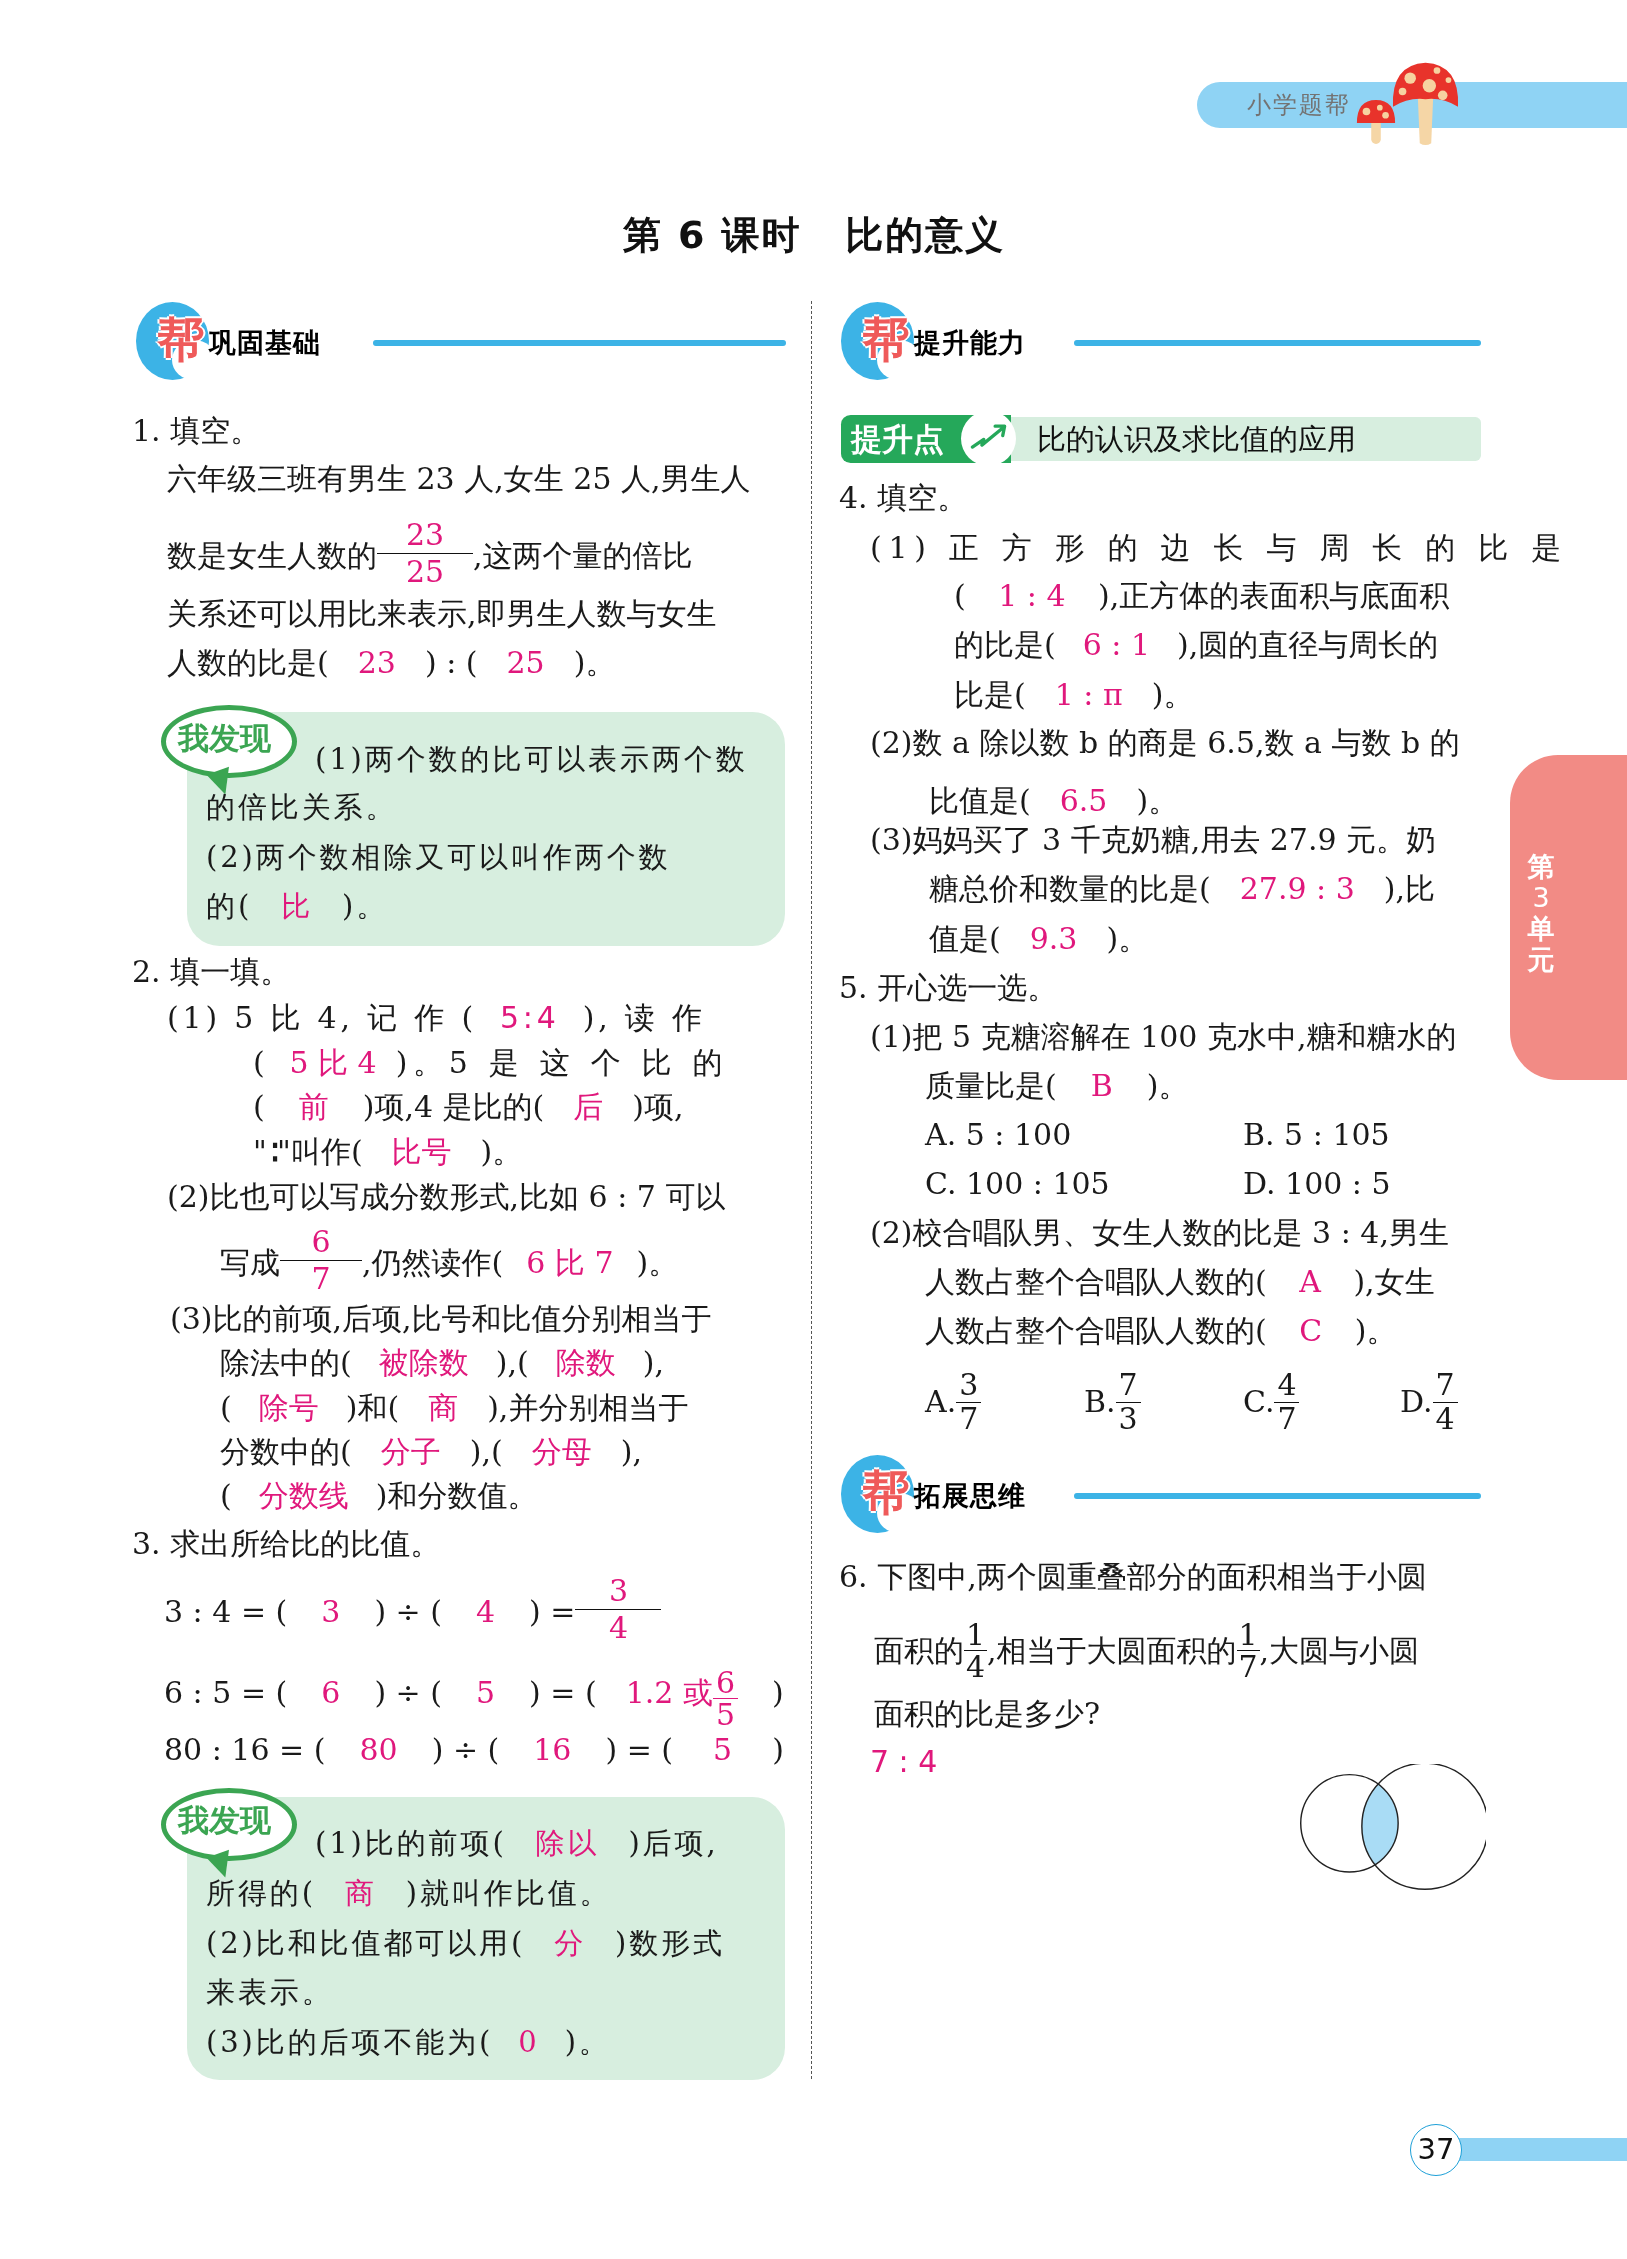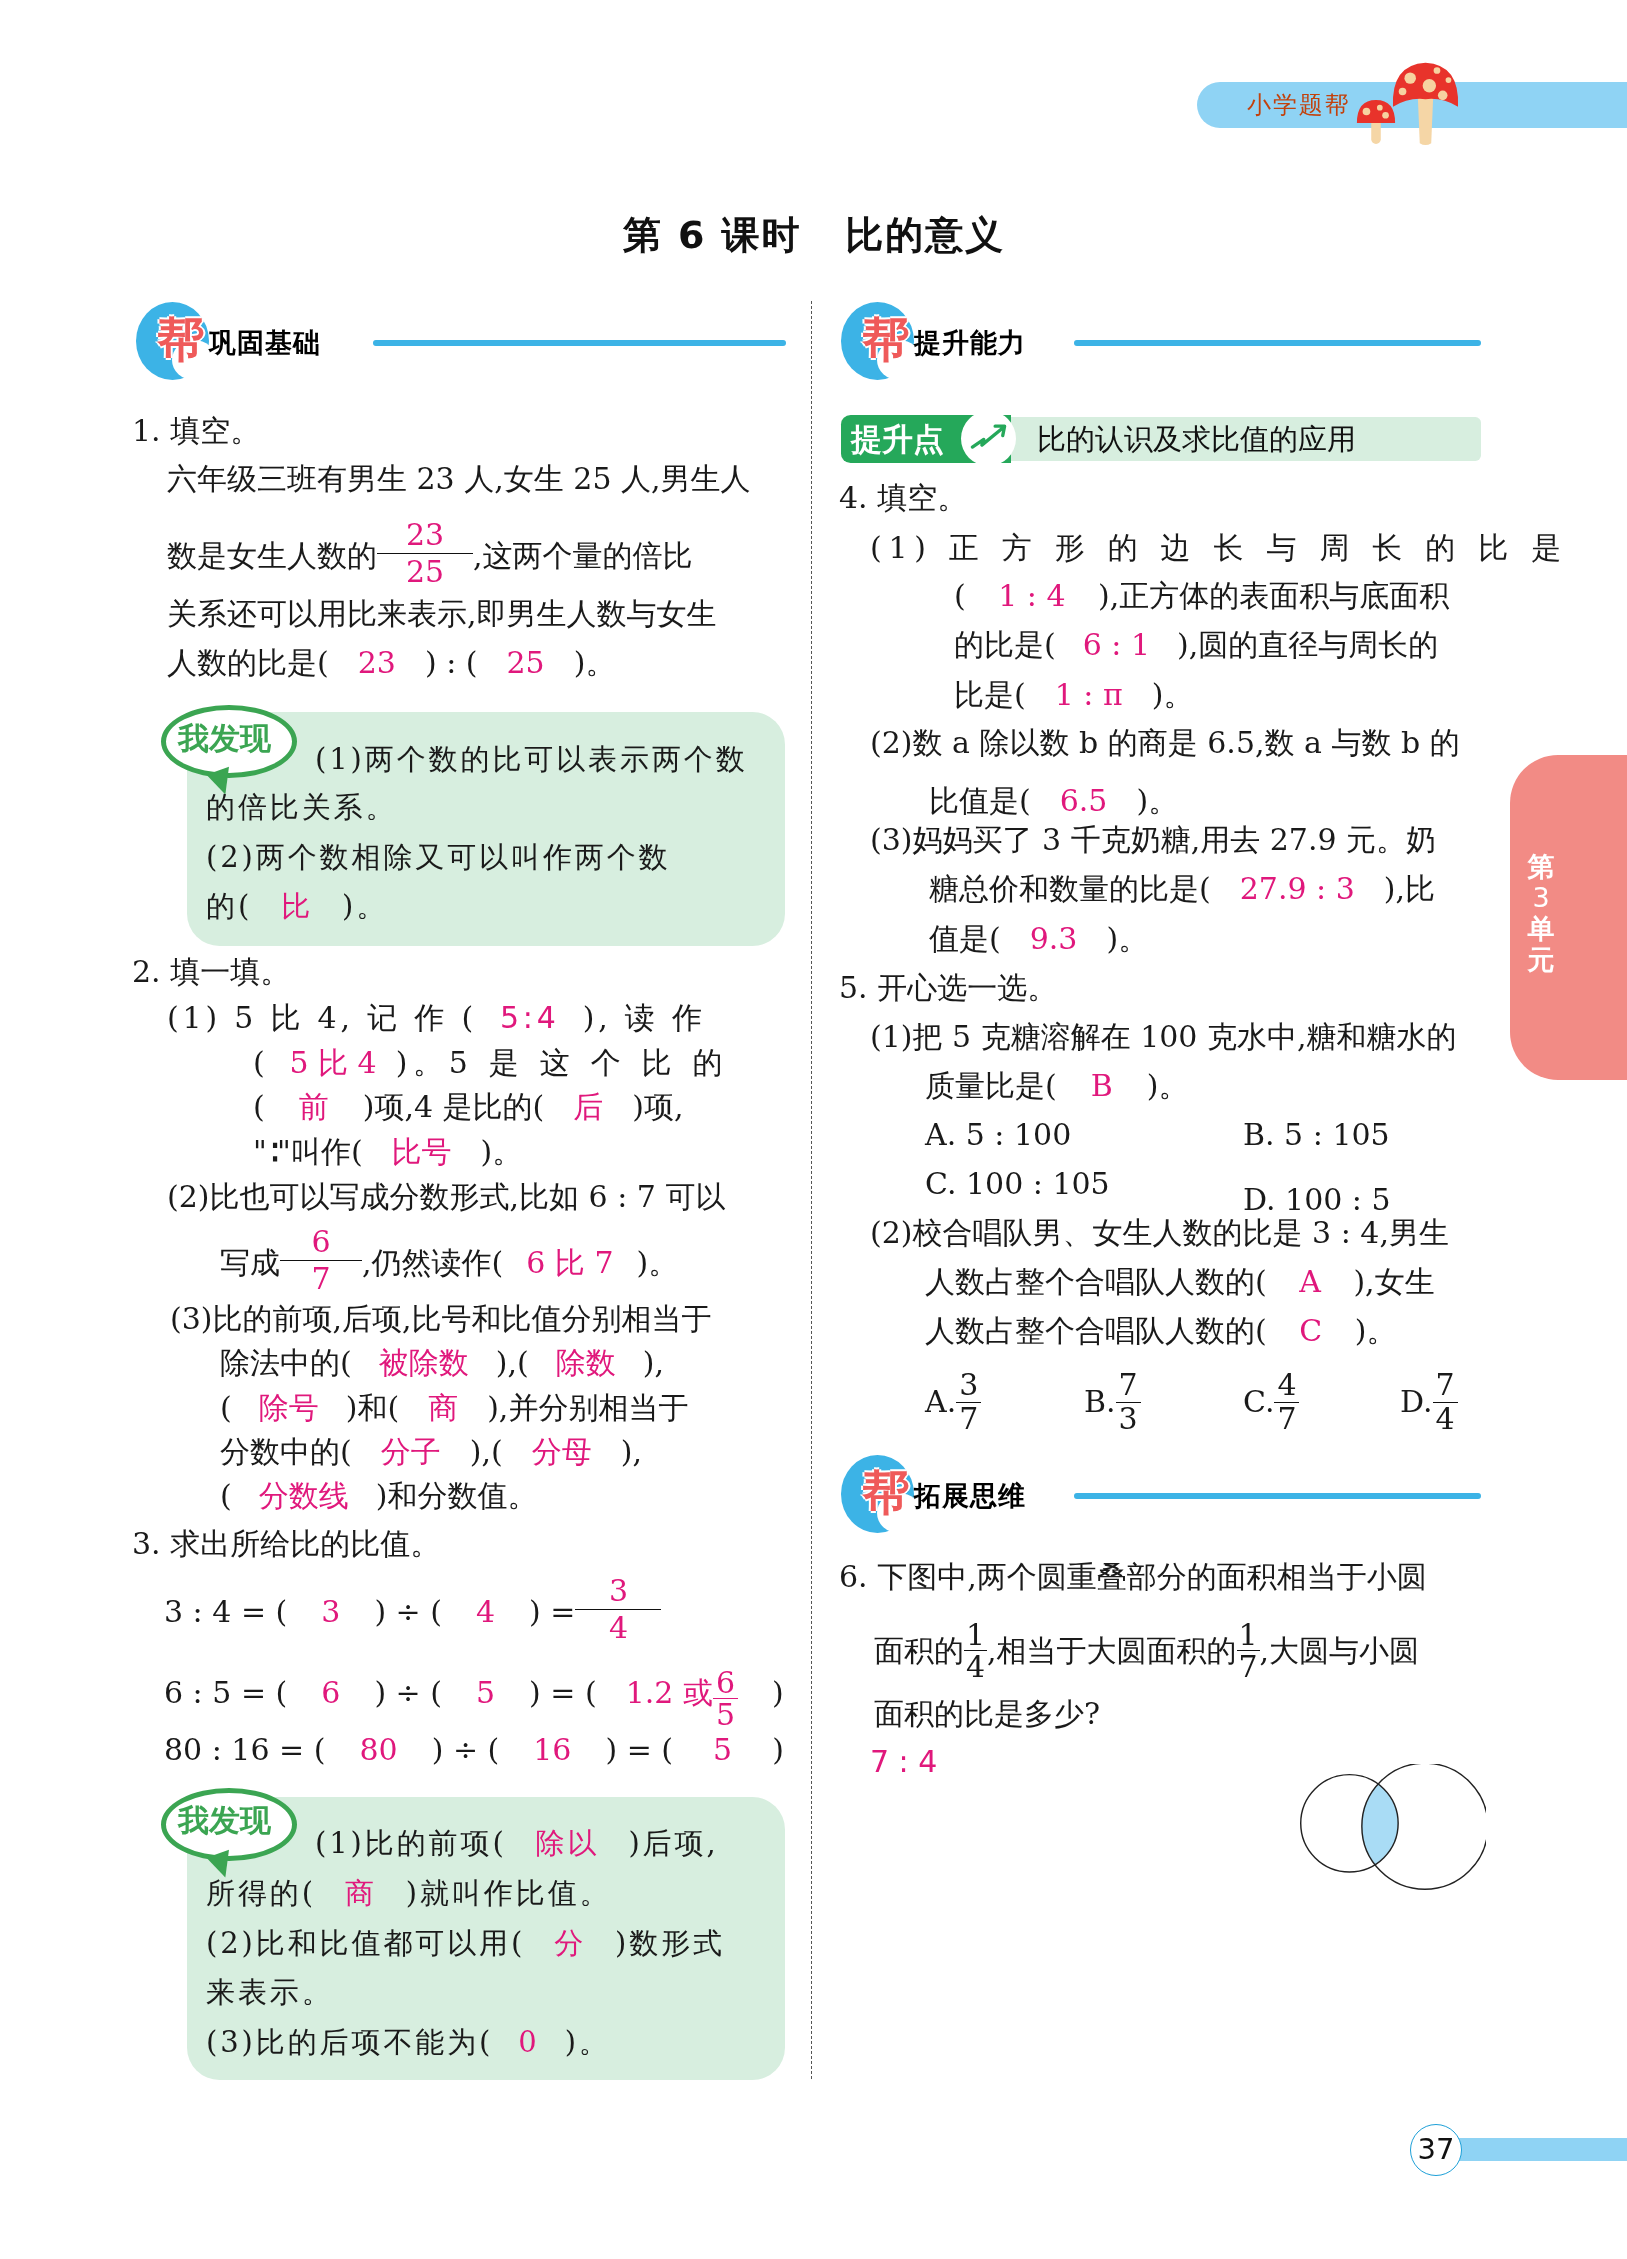--- a/index.html
+++ b/index.html
@@ -4,21 +4,21 @@
 <style>
   * { box-sizing: border-box; margin: 0; padding: 0; }
   html, body { width: 1628px; height: 2260px; background: #ffffff; }
   body { position: relative; font-family: "DejaVu Serif", "Liberation Serif", serif; color: #1a1a1a; overflow: hidden; }
   .abs { position: absolute; }
   .ans { color: #e0187c; }
   .txt { font-size: 30px; line-height: 48px; white-space: nowrap; }
 
   
   .brand-bar { left: 1197px; top: 82px; width: 431px; height: 46px; background: #8fd3f4; border-radius: 23px 0 0 23px; }
-  .brand-text { left: 1247px; top: 88px; font-family: "DejaVu Sans", sans-serif; font-size: 24px; color: #c2410c; line-height: 34px; letter-spacing: 1.9px; }
+  .brand-text { left: 1247px; top: 88px; font-family: "DejaVu Sans", sans-serif; font-size: 24px; color: #737373; line-height: 34px; letter-spacing: 1.9px; }
   .mush-big { left: 1391px; top: 59px; }
   .mush-small { left: 1355px; top: 96px; }
 
   .page-title { left: 0; width: 1628px; top: 210px; text-align: center; font-family: "DejaVu Sans", sans-serif; font-weight: bold; font-size: 38px; letter-spacing: 1.9px; color: #111; }
   .page-title span.gap { display: inline-block; width: 44px; }
 
   
   .sec-head { height: 86px; }
   .sec-head .circle { position: absolute; left: 0; top: 3.8px; width: 73px; height: 78px; background: #3cb3e6; border-radius: 50% 50% 50% 50%; }
   .sec-head .circle::after { content: ""; position: absolute; left: 36px; top: 38px; width: 44px; height: 40px; background: #fff; border-radius: 50%; }
@@ -214,21 +214,21 @@
 </div>
 
 <div class="abs txt" style="left:839px; top:964px;">5. 开心选一选。</div>
 <div class="abs txt" style="left:870px; top:1013px;">(1)把 5 克糖溶解在 100 克水中,糖和糖水的</div>
 <div class="abs txt" style="left:925px; top:1062px;">
   <span>质量比是(</span><span class="ans" style="padding:0 34px;">B</span><span>)。</span>
 </div>
 <div class="abs txt" style="left:925px; top:1111px;">A. 5 : 100</div>
 <div class="abs txt" style="left:1243px; top:1111px;">B. 5 : 105</div>
 <div class="abs txt" style="left:925px; top:1160px;">C. 100 : 105</div>
-<div class="abs txt" style="left:1243px; top:1160px;margin-top:16px;">D. 100 : 5</div>
+<div class="abs txt" style="left:1243px; top:1160px;">D. 100 : 5</div>
 <div class="abs txt" style="left:870px; top:1209px;">(2)校合唱队男、女生人数的比是 3 : 4,男生</div>
 <div class="abs txt" style="left:925px; top:1258px;">
   <span>人数占整个合唱队人数的(</span><span class="ans" style="padding:0 32.5px;">A</span><span>),女生</span>
 </div>
 <div class="abs txt" style="left:925px; top:1307px;">
   <span>人数占整个合唱队人数的(</span><span class="ans" style="padding:0 32.5px;">C</span><span>)。</span>
 </div>
 <div class="abs txt" style="left:925px; top:1371px;">
   <span>A.</span><span class="frac" style="width:25px; top:-1.9px;"><span class="num" style="line-height:32.5px;">3</span><span class="bar"></span><span class="den" style="line-height:32.5px;">7</span></span>
 </div>

